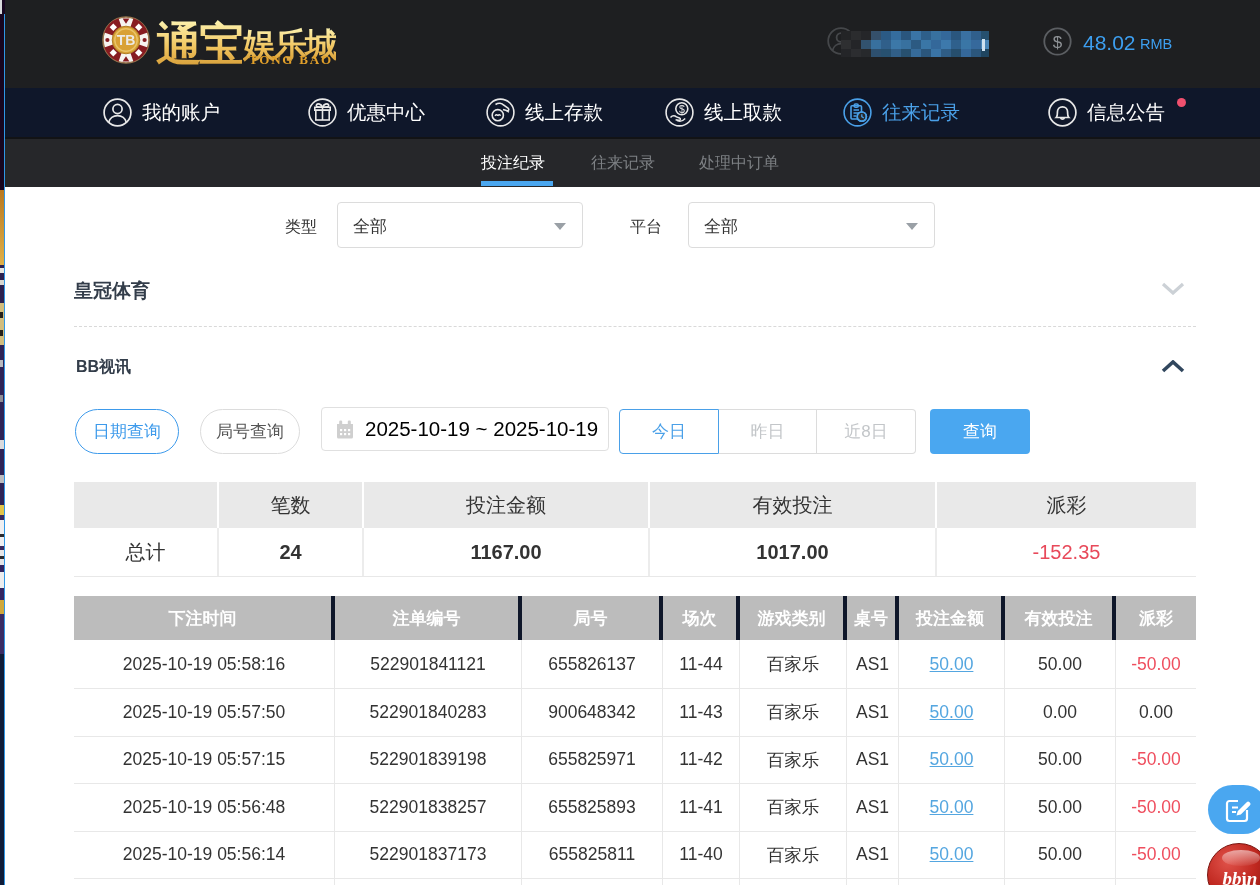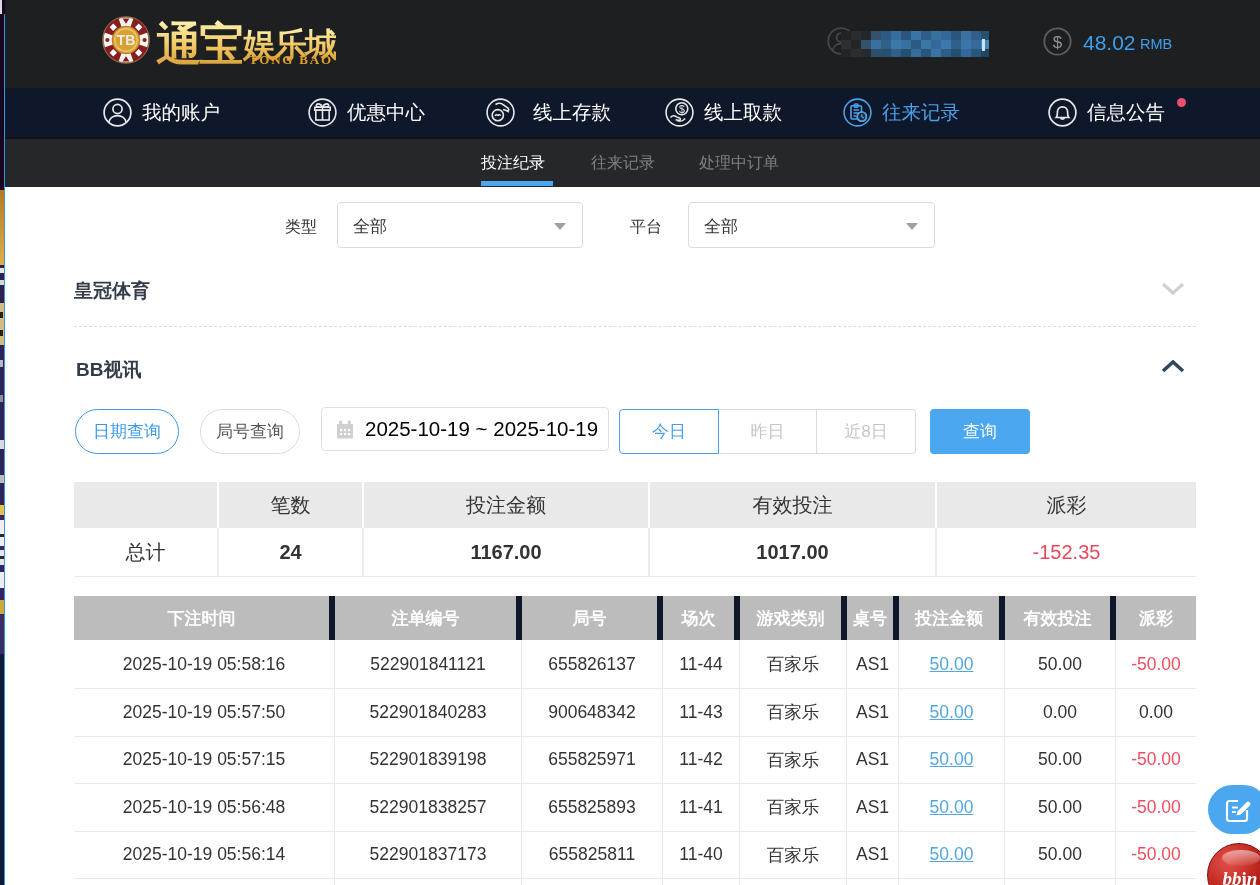--- a/index.html
+++ b/index.html
@@ -39,21 +39,21 @@
 
 .sect { position:absolute; font-size:19px; font-weight:bold; color:#333d4a; }
 
 .btn { position:absolute; top:222px; height:45px; background:#fff; font-size:17px; display:flex; align-items:center; justify-content:center; }
 .pill { border-radius:23px; }
 
 
 .cell { display:flex; align-items:center; justify-content:center; font-size:17px; color:#333; }
 .sh { background:#e9e9e9; border-right:2px solid #fff; font-size:20px; }
 .sb { border-right:2px solid #ececec; font-size:20px; }
-.mh { background:#bcbcbc; border-right:6px solid #0f172a; color:#fff; font-weight:bold; font-size:17px; }
+.mh { background:#bcbcbc; border-right:4px solid #0f172a; color:#fff; font-weight:bold; font-size:17px; }
 .mrow { display:flex; height:47px; border-bottom:1px solid #e8e8e8; background:#fff; }
 .mrow.r1 { height:49px; } .mrow.rn { height:47.5px; }
 .mb { border-right:1px solid #e8e8e8; font-size:17.5px; }
 .blu { color:#54a6e0; text-decoration:underline; }
 .red { color:#ef4e5e; }
 </style>
 </head>
 <body>
 
 <div id="lstrip">
@@ -192,21 +192,21 @@
       <svg width="29" height="29" viewBox="0 0 29 29" fill="none" stroke="#e8e8e8" stroke-width="1.6">
         <circle cx="14.5" cy="14.5" r="13.4"></circle>
         <rect x="7.8" y="12.2" width="13.4" height="9.8"></rect>
         <path d="M6.8 9.2 h15.4 v3 H6.8 Z"></path>
         <path d="M14.5 9.2 c-1.2-3.2-4.8-4.2-6-2.4 -1 1.6 1.4 2.6 6 2.4 Z"></path>
         <path d="M14.5 9.2 c1.2-3.2 4.8-4.2 6-2.4 1 1.6 -1.4 2.6 -6 2.4 Z"></path>
         <line x1="14.5" y1="9.2" x2="14.5" y2="22"></line>
       </svg>
       <span>优惠中心</span>
     </div>
-    <div class="navitem" style="left:481px;gap:8px;">
+    <div class="navitem" style="left:481px;">
       <svg width="29" height="29" viewBox="0 0 29 29" fill="none" stroke="#e8e8e8" stroke-width="1.6">
         <circle cx="14.5" cy="14.5" r="13.4"></circle>
         <circle cx="11.8" cy="17.2" r="5.6"></circle>
         <path d="M9 17.8 c1-1.4 2-1.4 2.8 0 M11.8 17.8 c1-1.4 2-1.4 2.8 0" stroke-width="1.3"></path>
         <path d="M9.5 6.5 c3-2 6.5-1.5 8 0.5 l4.5 3.2 c1.5 1.2 0.5 3 -1.5 2.4 l-3.5 -1.2"></path>
         <path d="M20.5 12.4 l2.4 1.8" stroke-width="1.4"></path>
       </svg>
       <span>线上存款</span>
     </div>
     <div class="navitem" style="left:660px;">
@@ -258,21 +258,21 @@
         <span>全部</span>
         <i class="tri"></i>
       </div>
 
     <div class="sect" style="left:69px;top:91px;">皇冠体育</div>
     <svg class="abs" style="left:1156px;top:95px;" width="24" height="13" viewBox="0 0 24 13" fill="none" stroke="#ccd1d6" stroke-width="3.2">
         <path d="M2 2 L12 11 L22 2"></path>
       </svg>
     <div class="abs" style="left:69px;top:139px;width:1122px;border-top:1px dashed #d9d9d9;"></div>
 
-    <div class="sect" style="left:71px;top:170px;font-size:19px;">BB视讯</div>
+    <div class="sect" style="left:71px;top:170px;font-size:16px;">BB视讯</div>
     <svg class="abs" style="left:1156px;top:173px;" width="24" height="13" viewBox="0 0 24 13" fill="none" stroke="#31475e" stroke-width="3.6">
         <path d="M2 11 L12 2 L22 11"></path>
       </svg>
 
     <div class="btn pill" style="left:70px;width:104px;border:1px solid #3d9aeb;color:#3d9aeb;">日期查询</div>
     <div class="btn pill" style="left:195px;width:100px;border:1px solid #dcdcdc;color:#555;">局号查询</div>
     <div class="btn" style="left:316px;top:220px;width:288px;height:44px;border:1px solid #e0e0e0;border-radius:4px;justify-content:flex-start;">
       <svg style="margin-left:13px;" width="20" height="20" viewBox="0 0 20 20" fill="#cfcfcf">
         <path d="M2 5 h16 v13 a1.5 1.5 0 0 1 -1.5 1.5 h-13 A1.5 1.5 0 0 1 2 18 Z"></path>
         <rect x="4.2" y="1.5" width="3" height="5" rx="1.2"></rect>

